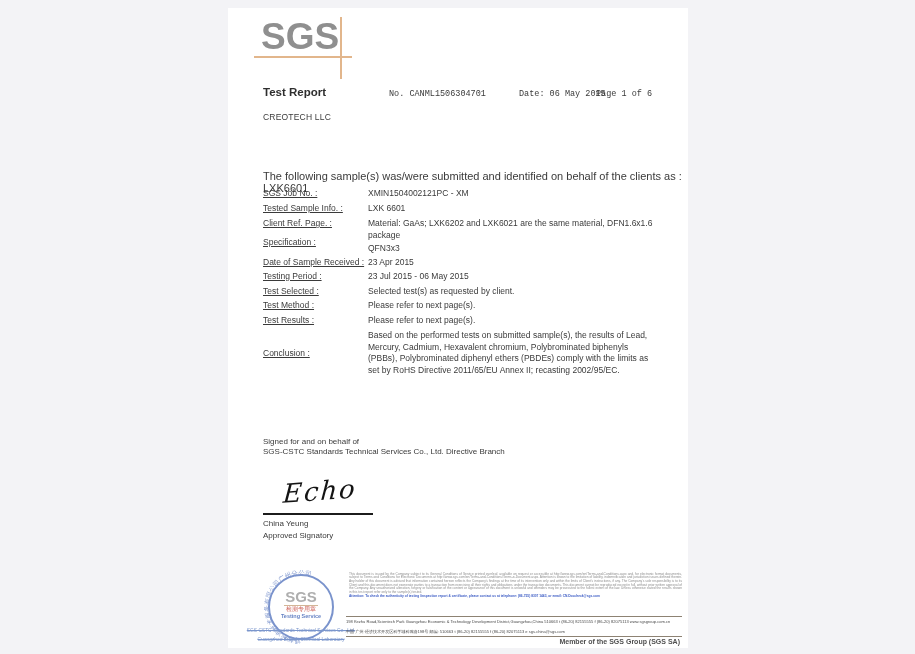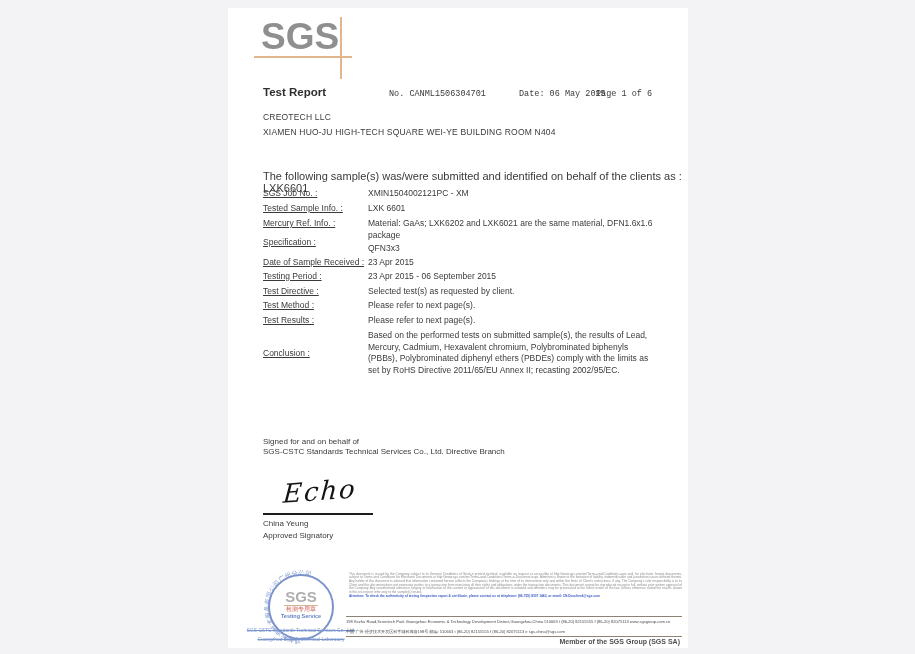--- a/index.html
+++ b/index.html
@@ -91,50 +91,49 @@
     <div class="logo-vline"></div>
     <div class="logo-text">SGS</div>
   </div>
 
   <div class="report-title">Test Report</div>
   <div class="hmeta" style="left:161px">No. CANML1506304701</div>
   <div class="hmeta" style="left:291px">Date: 06 May 2015</div>
   <div class="hmeta" style="left:368px">Page 1 of 6</div>
 
   <div class="client-line" style="top:104px">CREOTECH LLC</div>
-  <div class="client-line" style="top:119px">XIAMEN HUO-JU HIGH-TECH SQUARE WEI-YE BUILDING ROOM N404</div>
 
   <div class="intro-line">The following sample(s) was/were submitted and identified on behalf of the clients as : LXK6601</div>
 
   <div>
     <span class="f-label" style="top:180px">SGS Job No. :</span>
     <div class="f-value" style="top:180px">XMIN1504002121PC - XM</div>
   </div>
   <div>
     <span class="f-label" style="top:195px">Tested Sample Info. :</span>
     <div class="f-value" style="top:195px">LXK 6601</div>
   </div>
   <div>
-    <span class="f-label" style="top:210px">Mercury Ref. Info. :</span>
+    <span class="f-label" style="top:210px">Client Ref. Page. :</span>
     <div class="f-value" style="top:210px;width:295px">Material: GaAs; LXK6202 and LXK6021 are the same material, DFN1.6x1.6 package</div>
   </div>
   <div>
     <span class="f-label" style="top:229px">Specification :</span>
     <div class="f-value" style="top:235px">QFN3x3</div>
   </div>
   <div>
     <span class="f-label" style="top:249px">Date of Sample Received :</span>
     <div class="f-value" style="top:249px">23 Apr 2015</div>
   </div>
   <div>
     <span class="f-label" style="top:263px">Testing Period :</span>
-    <div class="f-value" style="top:263px">23 Apr 2015 - 06 September 2015</div>
+    <div class="f-value" style="top:263px">23 Jul 2015 - 06 May 2015</div>
   </div>
   <div>
-    <span class="f-label" style="top:278px">Test Directive :</span>
+    <span class="f-label" style="top:278px">Test Selected :</span>
     <div class="f-value" style="top:278px">Selected test(s) as requested by client.</div>
   </div>
   <div>
     <span class="f-label" style="top:292px">Test Method :</span>
     <div class="f-value" style="top:292px">Please refer to next page(s).</div>
   </div>
   <div>
     <span class="f-label" style="top:307px">Test Results :</span>
     <div class="f-value" style="top:307px">Please refer to next page(s).</div>
   </div>

